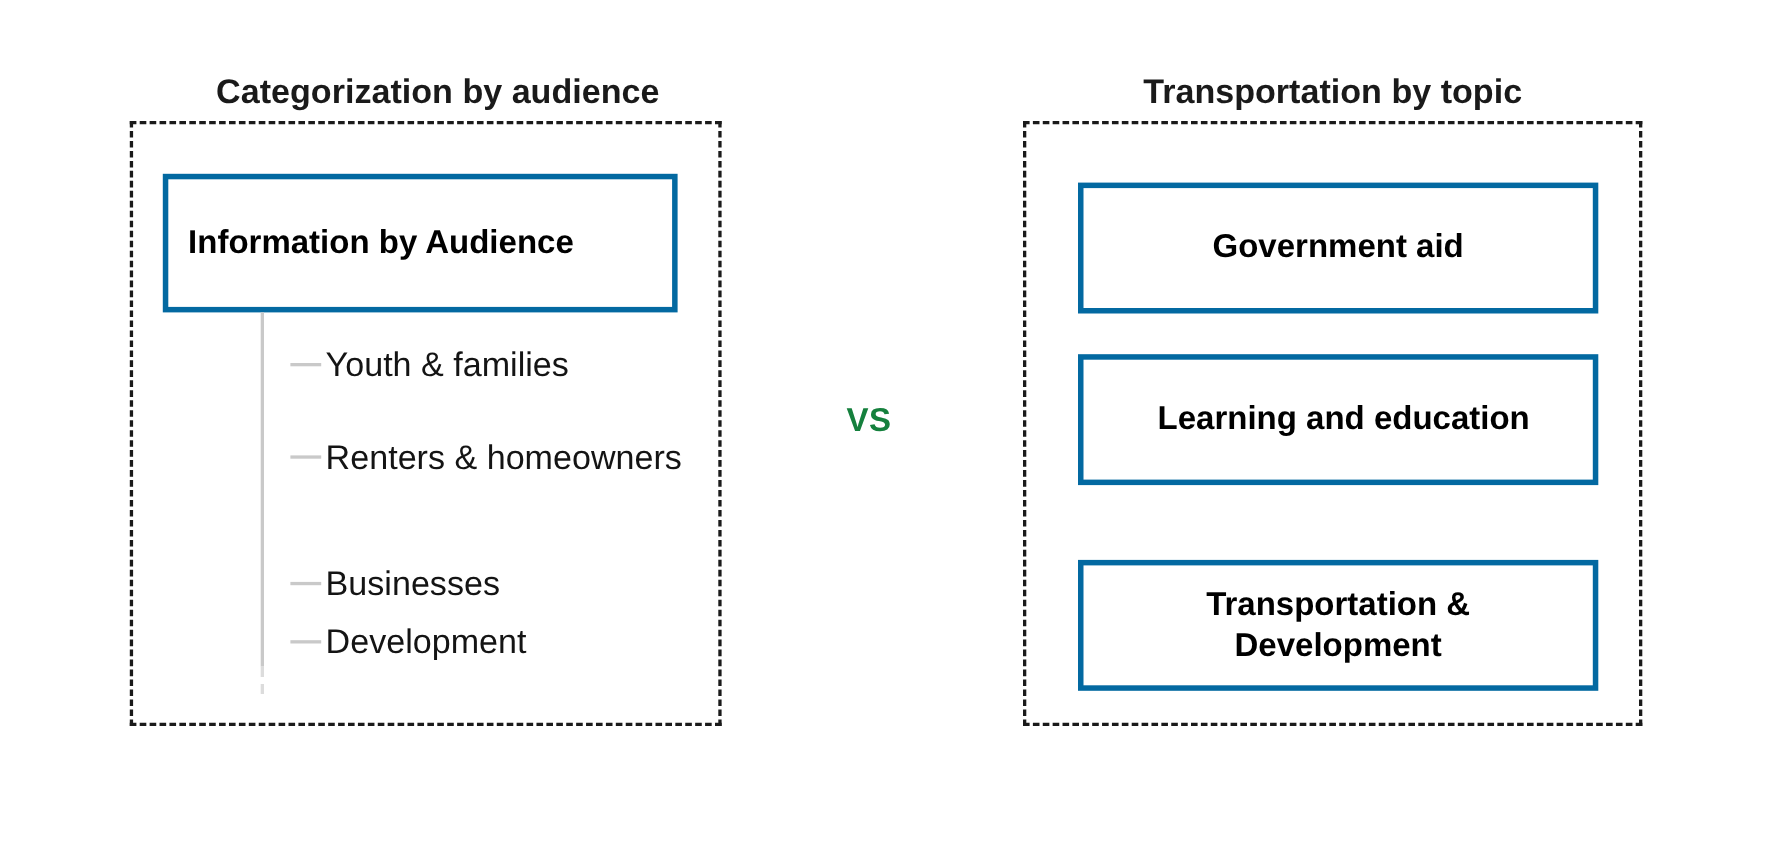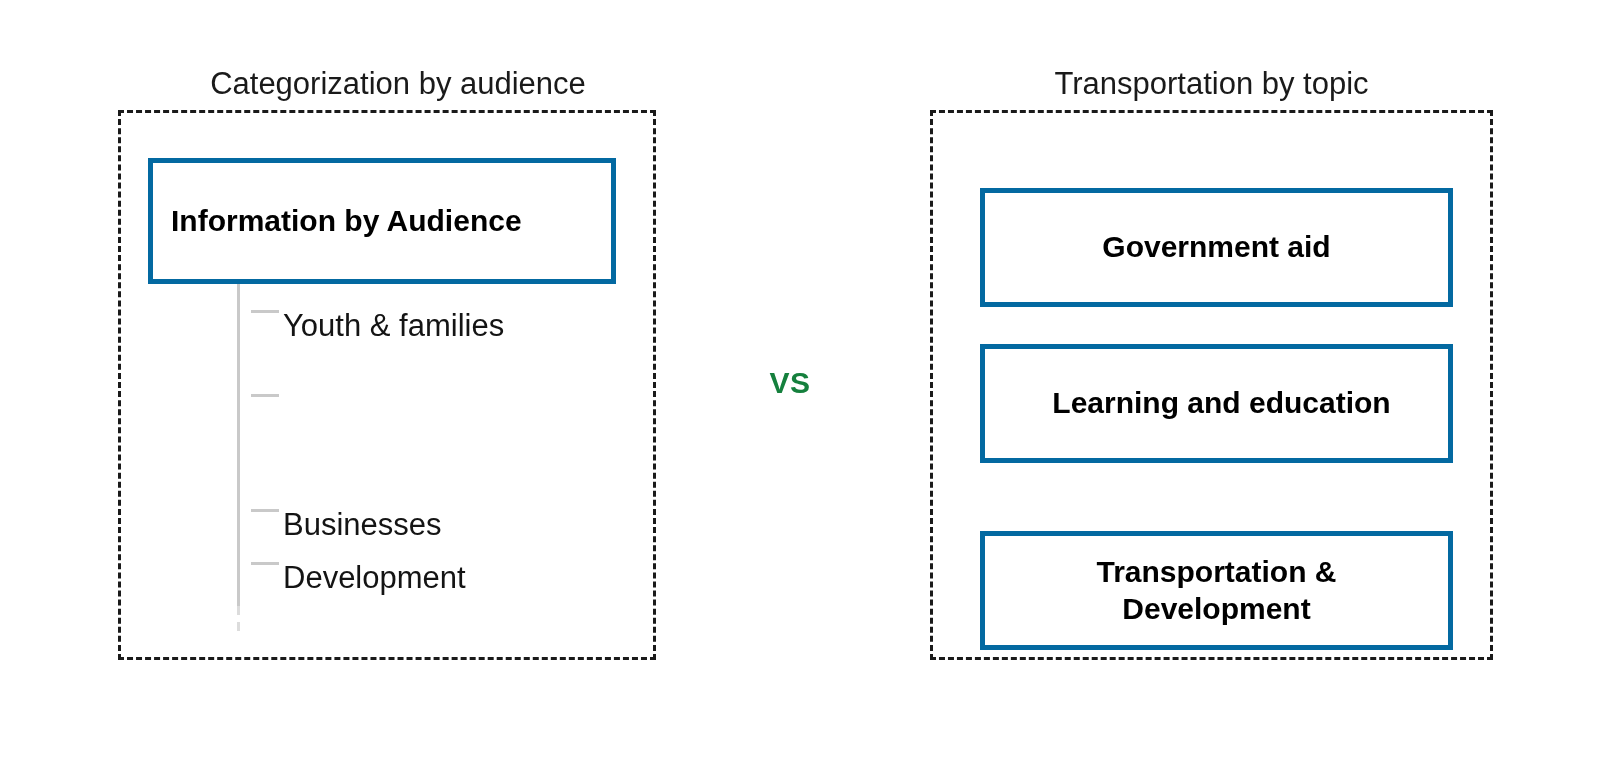--- a/index.html
+++ b/index.html
@@ -20,21 +20,21 @@
     background: #ffffff;
     overflow: hidden;
   }
 
   
   .panel-title {
     position: absolute;
     font-size: 31px;
     line-height: 1;
     color: #1a1a1a;
-    font-weight: 400;
+    font-weight: 700;
     white-space: nowrap;
     text-align: center;
   }
   #title-audience {
     left: 118px;
     top: 68px;
     width: 560px;
   }
   #title-topic {
     left: 930px;
@@ -71,21 +71,20 @@
     display: flex;
     align-items: center;
     color: #000000;
     font-weight: bold;
     font-size: 30px;
     line-height: 1.22;
   }
   .blue-box.center-text {
     justify-content: center;
     text-align: center;
-    margin-top: 22px;
   }
   .blue-box.left-text {
     justify-content: flex-start;
     text-align: left;
     padding-left: 18px;
   }
 
   #box-root {
     left: 148px;
     top: 158px;
@@ -142,23 +141,25 @@
     background: linear-gradient(
       to bottom,
       #dcdcdc 0px, #dcdcdc 9px,
       transparent 9px, transparent 16px,
       #dcdcdc 16px, #dcdcdc 25px,
       transparent 25px, transparent 32px
     );
   }
   .tree-item {
     position: absolute;
-    left: 103px;
+    left: 89px;
     height: 42px;
     display: flex;
+    align-items: center;
+    padding-left: 27px;
   }
   .tree-stub {
     width: 28px;
     height: 3px;
     background: #c9c9c9;
     flex: 0 0 auto;
   }
   .tree-label {
     font-size: 31px;
     line-height: 1;
@@ -198,20 +199,21 @@
     <div id="tree-spine"></div>
     <div id="tree-spine-tail"></div>
 
     <div class="tree-item" style="top:26px;">
       <span class="tree-stub"></span>
       <span class="tree-label">Youth &amp; families</span>
     </div>
 
     <div class="tree-item" style="top:110px;">
       <span class="tree-stub"></span>
+      <span class="tree-label">Renters &amp; homeowners</span>
     </div>
 
     <div class="tree-item" style="top:194px;margin-top:31px;">
       <span class="tree-stub"></span>
       <span class="tree-label">Businesses</span>
     </div>
 
     <div class="tree-item" style="top:278px;">
       <span class="tree-stub"></span>
       <span class="tree-label">Development</span>

